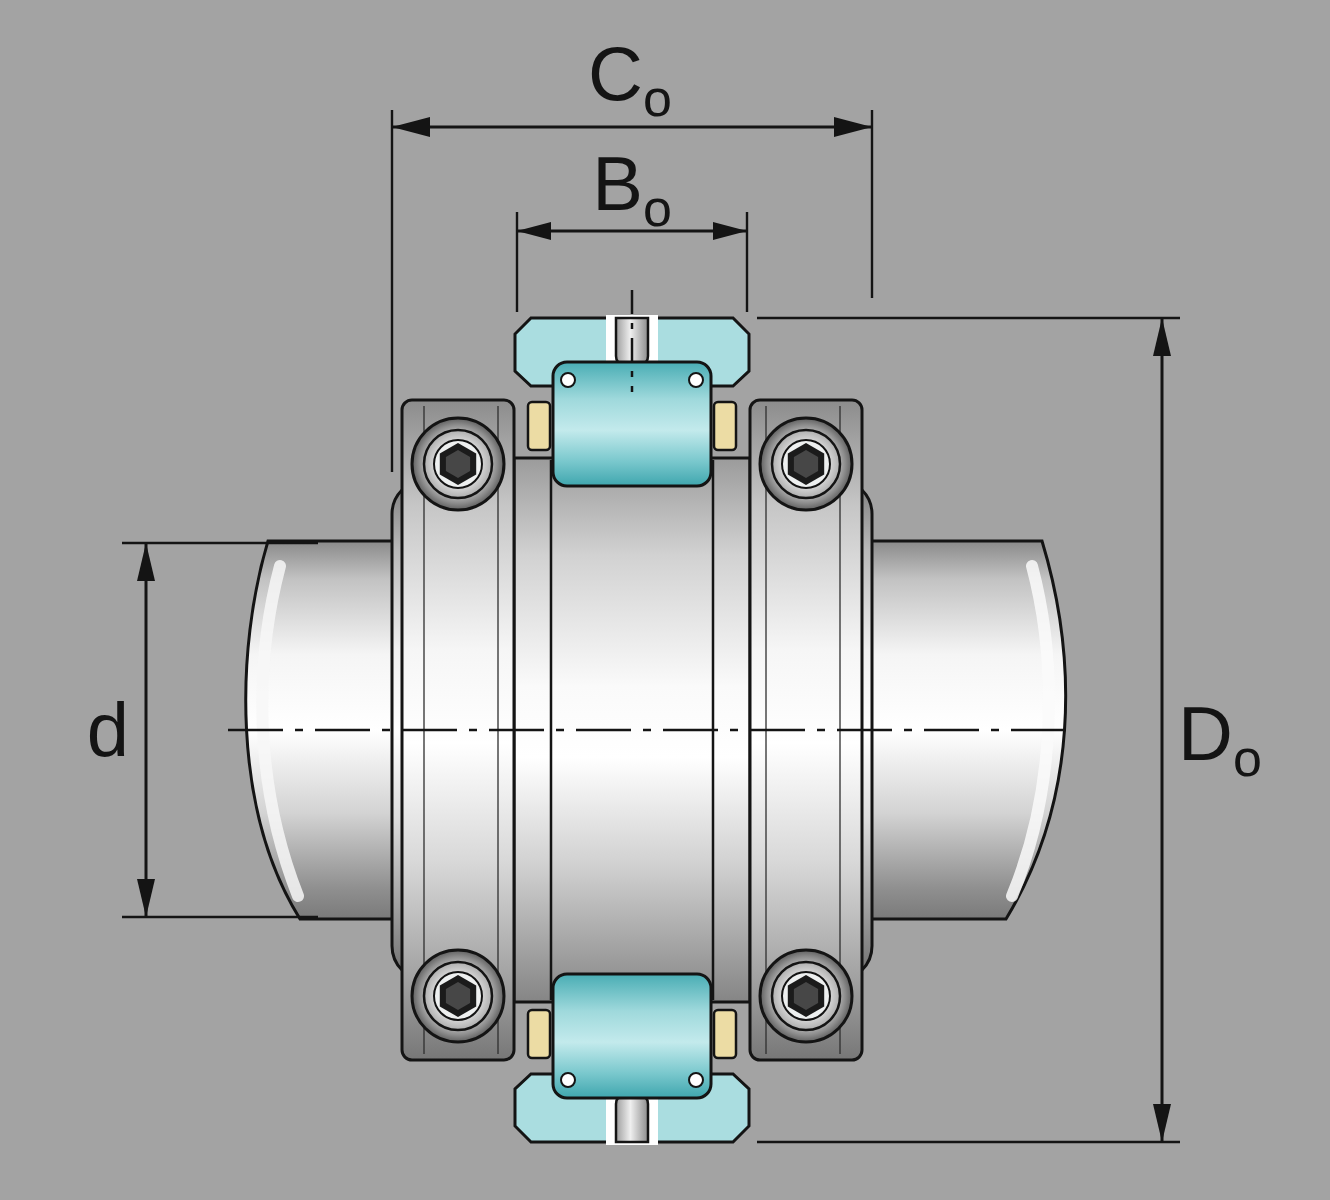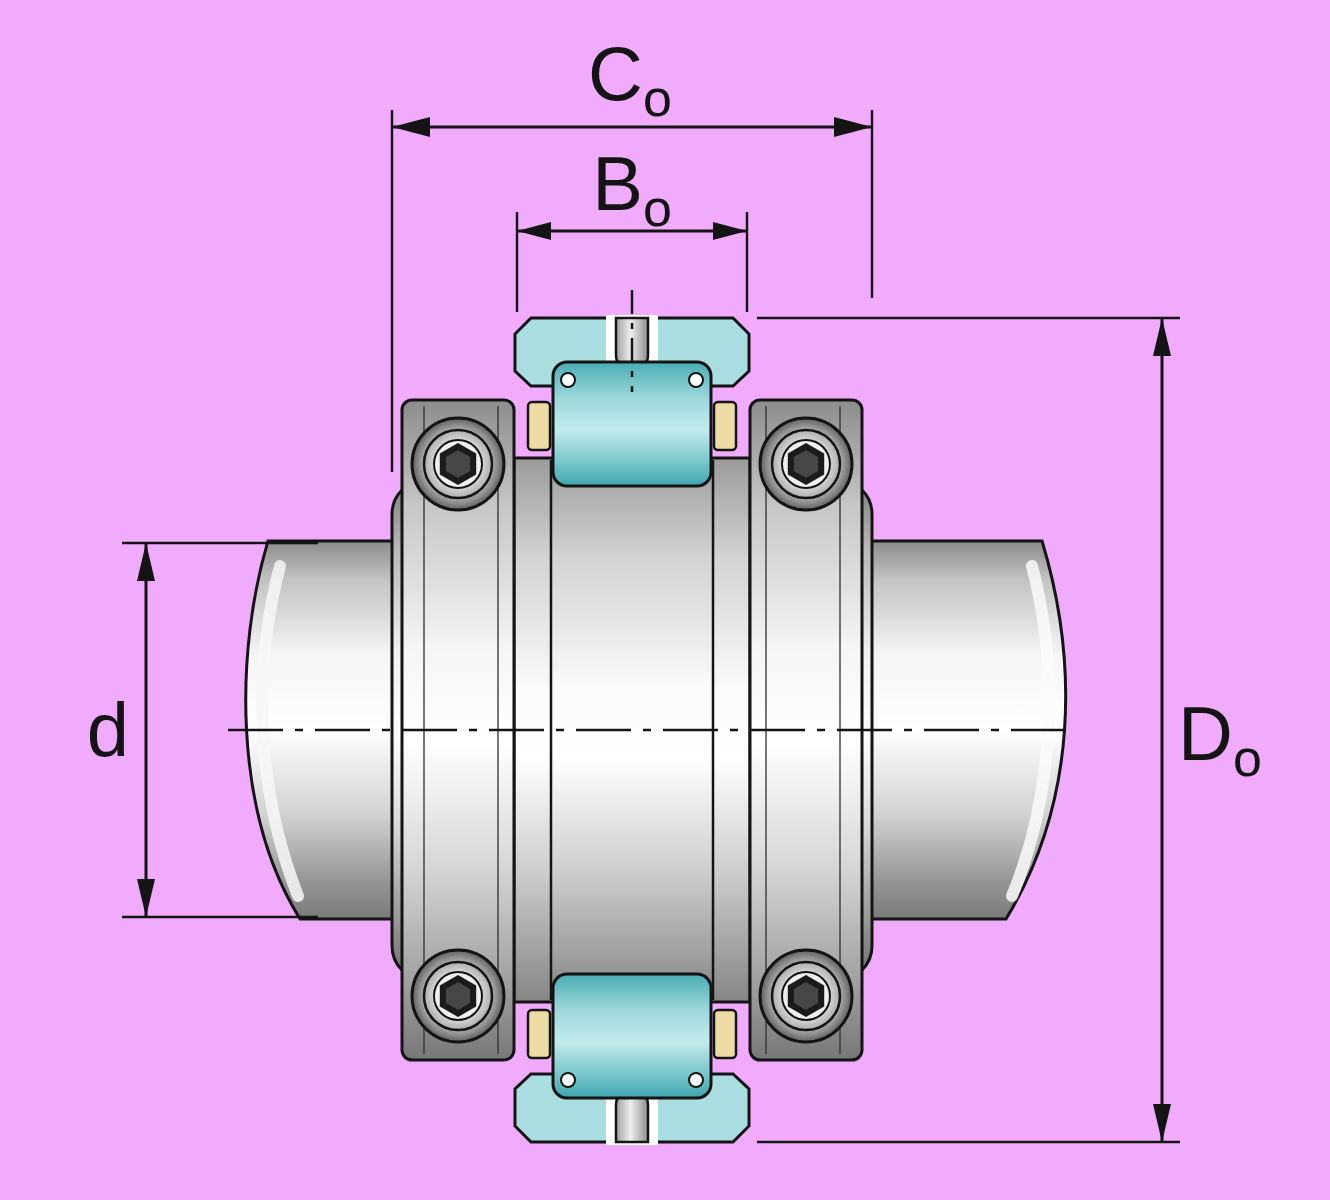--- a/index.html
+++ b/index.html
@@ -1,16 +1,16 @@
 <!DOCTYPE html>
 <html><head>
 <meta charset="utf-8">
 <style>
   html,body{margin:0;padding:0;background:#ffffff;}
-  .canvas{width:1330px;height:1200px;background:#f0abfc;position:relative;overflow:hidden;
+  .canvas{width:1330px;height:1200px;background:#a3a3a3;position:relative;overflow:hidden;
           font-family:"Liberation Sans",sans-serif;}
   svg{display:block;}
   svg text{font-family:"Liberation Sans",sans-serif;fill:#141414;}
   .lbl{font-size:76px;}
   .sub{font-size:52px;}
   .dim{stroke:#141414;stroke-width:3;fill:none;}
   .ext{stroke:#141414;stroke-width:2.4;fill:none;}
   .ol3{stroke:#141414;stroke-width:3;}
   .ol25{stroke:#141414;stroke-width:2.5;}
   .thin{stroke:#2f2f2f;stroke-width:2;opacity:.65;}

